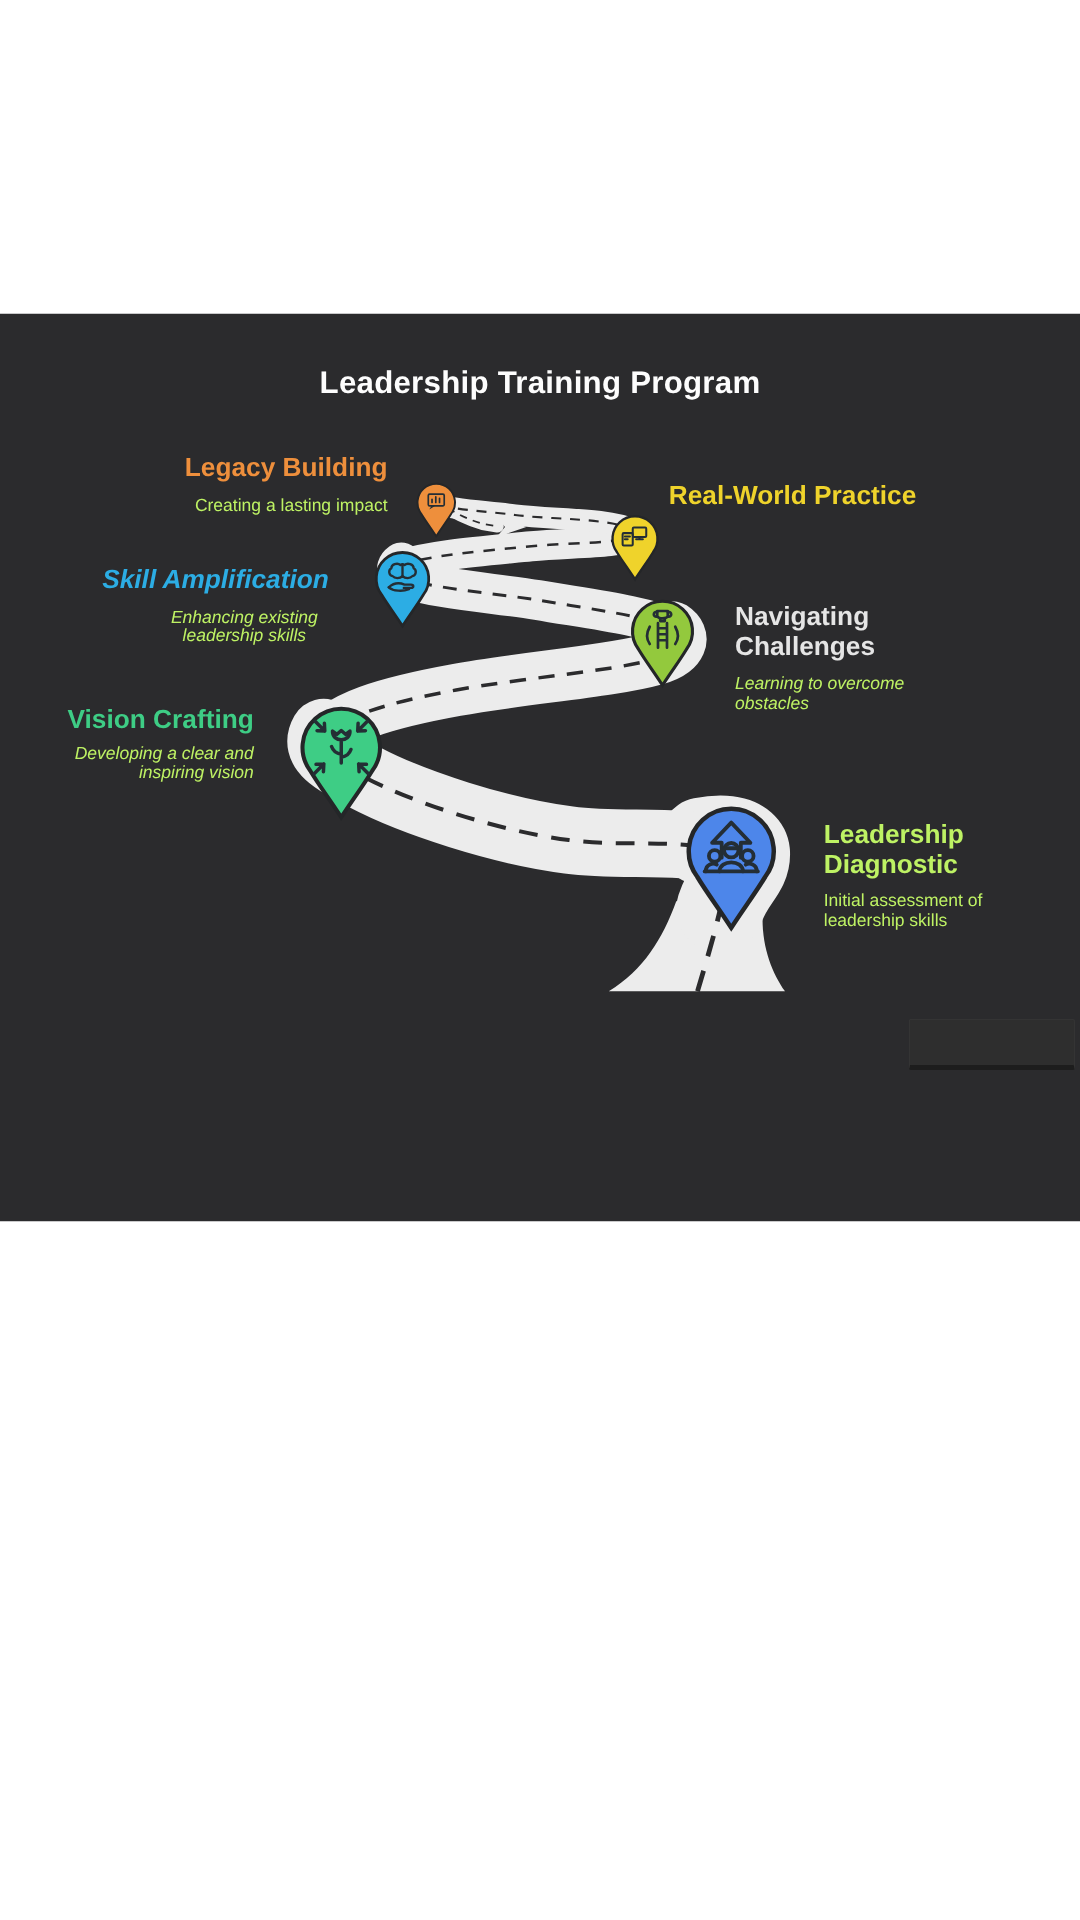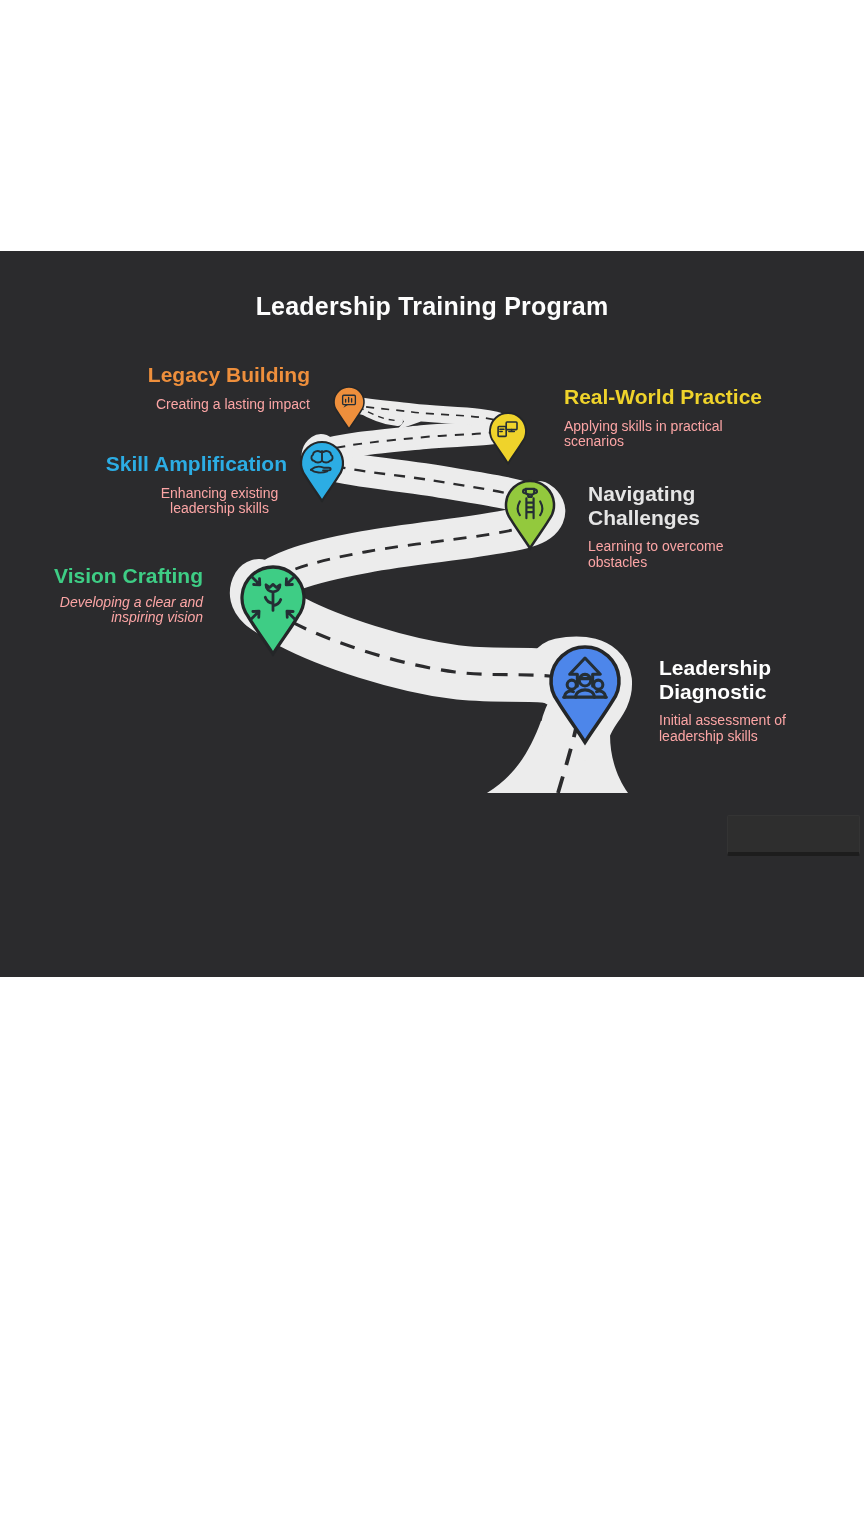--- a/index.html
+++ b/index.html
@@ -22,21 +22,21 @@
   .dash{fill:none;stroke-linecap:butt;}
   .pin-outline{stroke:#242628;stroke-width:2.1;}
   .ink path,.ink rect,.ink circle,.ink line{
     fill:none;stroke:#242e35;stroke-width:1.8;
     stroke-linecap:round;stroke-linejoin:round;
   }
   .ink .fill{fill:#242e35;stroke:none;}
   .stage-label{position:absolute;}
   .stage-label.align-right{text-align:right;}
   .stage-heading{font-size:21px;font-weight:700;line-height:1.12;}
-  .stage-desc{margin-top:10px;color:#fca5a5;font-size:14px;line-height:1.12;}
+  .stage-desc{margin-top:10px;color:#bef264;font-size:14px;line-height:1.12;}
   .nowrap{white-space:nowrap;}
   .watermark-box{
     position:absolute;left:727px;top:564px;width:131px;height:36px;
     background:#2e2e2e;border:1px solid #343434;border-bottom:4px solid #1d1d1d;
     border-radius:2px;
   }
 </style>
 </head>
 <body>
 
@@ -143,39 +143,38 @@
         <path d="M -12.5 9.5 L 12.5 9.5"></path>
       </g>
     </g>
   </svg>
 
   <div class="stage-label align-right" style="right:554px;top:112px;">
     <div class="stage-heading nowrap" style="color: rgb(238, 143, 60);">Legacy Building</div>
     <div class="stage-desc nowrap">Creating a lasting impact</div>
   </div>
 
-  <div class="stage-label" style="left:564px;top:134px;">
+  <div class="stage-label" style="left:535px;top:134px;">
     <div class="stage-heading nowrap" style="color: rgb(239, 211, 43);">Real-World Practice</div>
-    <div class="stage-desc" style="width:172px;">Applying skills in practical scenarios</div>
   </div>
 
-  <div class="stage-label align-right" style="right:577px;top:201px;">
+  <div class="stage-label align-right" style="right:601px;top:201px;font-style:italic;">
     <div class="stage-heading nowrap" style="color: rgb(44, 173, 228);">Skill Amplification</div>
     <div class="stage-desc" style="width:135px;margin-left:auto;text-align:center;">Enhancing existing leadership skills</div>
   </div>
 
   <div class="stage-label" style="left:588px;top:231px;">
     <div class="stage-heading" style="width: 125px; color: #e5e5e5;">Navigating Challenges</div>
-    <div class="stage-desc" style="width:160px;">Learning to overcome obstacles</div>
+    <div class="stage-desc" style="width:160px;font-style:italic;">Learning to overcome obstacles</div>
   </div>
 
   <div class="stage-label align-right" style="right:661px;top:313px;">
     <div class="stage-heading nowrap" style="color: rgb(62, 205, 133);">Vision Crafting</div>
     <div class="stage-desc" style="width:150px;margin-left:auto;margin-top:7px;font-style:italic;">Developing a clear and inspiring vision</div>
   </div>
 
   <div class="stage-label" style="left:659px;top:405px;">
-    <div class="stage-heading" style="width: 130px; color: #ffffff;">Leadership Diagnostic</div>
+    <div class="stage-heading" style="width: 130px; color: #bef264;">Leadership Diagnostic</div>
     <div class="stage-desc" style="width:165px;">Initial assessment of leadership skills</div>
   </div>
 
   <div class="watermark-box"></div>
 </div>
 
 </body></html>

